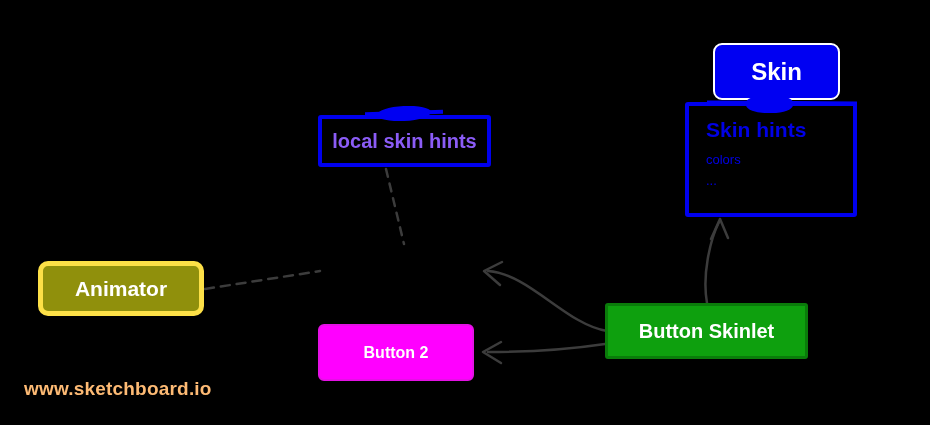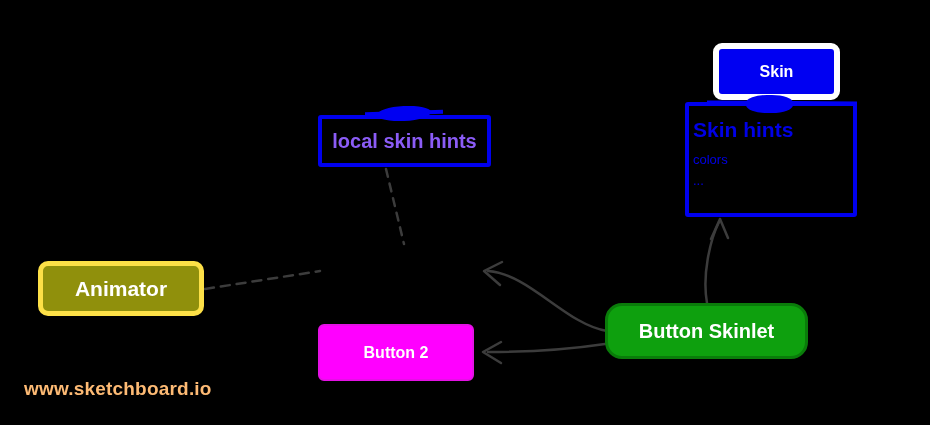--- a/index.html
+++ b/index.html
@@ -26,31 +26,31 @@
     align-items: center;
     justify-content: center;
     box-sizing: border-box;
     font-weight: bold;
     color: #fff;
     cursor: pointer;
   }
   .node-skin {
     left: 713px; top: 43px; width: 127px; height: 57px;
     background: #0000f2;
-    border: 6px solid #ffffff;
+    border: 2px solid #ffffff;
     border-radius: 9px;
-    font-size: 16px;
+    font-size: 24px;
   }
   .node-skin-hints {
     left: 685px; top: 102px; width: 172px; height: 115px;
     border: 4px solid #0000ee;
     border-radius: 3px;
     background: transparent;
     display: block;
-    padding: 12px 0 0 4px;
+    padding: 12px 0 0 17px;
   }
   .node-skin-hints .hints-title {
     color: #0000e6;
     font-size: 21px;
     font-weight: bold;
     display: block;
     margin-bottom: 7px;
   }
   .node-skin-hints .hint-item {
     color: #0000e6;
@@ -85,21 +85,21 @@
     left: 318px; top: 324px; width: 156px; height: 57px;
     background: #ff00ff;
     border: 2px solid #e511e5;
     border-radius: 6px;
     font-size: 16px;
   }
   .node-button-skinlet {
     left: 605px; top: 303px; width: 203px; height: 56px;
     background: #0ea00e;
     border: 3px solid #0a7c0a;
-    border-radius: 17px;
+    border-radius: 3px;
     font-size: 20px;
   }
   .deco {
     position: absolute;
     background: #0000f2;
   }
   .scribble-blob {
     left: 377px; top: 106px; width: 54px; height: 15px;
     border-radius: 50%;
     transform: rotate(-3deg);

